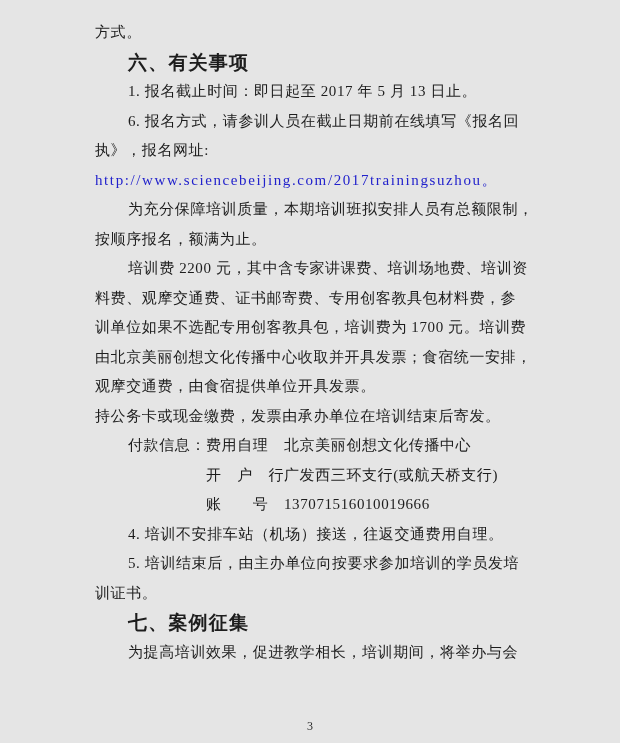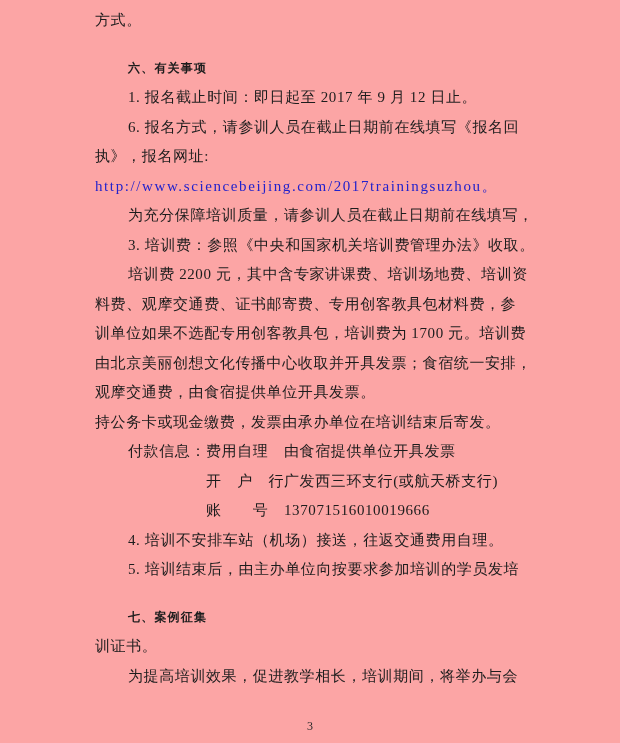--- a/index.html
+++ b/index.html
@@ -6,37 +6,36 @@
   html, body {
     width: 620px; height: 743px;
     background: #ffffff;
     font-family: "Liberation Serif", serif;
     color: #1d1d1d;
     overflow: hidden;
   }
   .page {
     position: relative;
     width: 620px; height: 743px;
-    padding: 6px 88px 0 95px;
-    background: #fca5a5;
+    padding: 18px 88px 0 95px;
+    background: #e5e5e5;
   }
   .line {
     font-size: 15px;
     line-height: 29.5px;
     letter-spacing: 0.6px;
     white-space: nowrap;
   }
   .indent { padding-left: 33px; }
   .heading {
     font-family: "Liberation Sans", sans-serif;
     font-weight: 700;
     padding-left: 33px;
     letter-spacing: 1.2px;
-    font-size: 12px;
-    margin-top: 18px;
+    font-size: 19px;
   }
   .linkline { padding-left: 0; }
   .linkline a {
     color: #2222cc;
     font-size: 15px;
     letter-spacing: 1.6px;
     cursor: pointer;
   }
   .payrow { padding-left: 111px; }
   .paylabel {
@@ -56,53 +55,53 @@
 </style>
 </head>
 <body>
 
 <div class="page">
 
   <div class="line">方式。</div>
 
   <div class="line heading">六、有关事项</div>
 
-  <div class="line indent">1. 报名截止时间：即日起至 2017 年 9 月 12 日止。</div>
+  <div class="line indent">1. 报名截止时间：即日起至 2017 年 5 月 13 日止。</div>
 
   <div class="line indent">6. 报名方式，请参训人员在截止日期前在线填写《报名回</div>
   <div class="line">执》，报名网址:</div>
 
   <div class="line linkline">
     <a>http://www.sciencebeijing.com/2017trainingsuzhou。</a>
   </div>
 
-  <div class="line indent">为充分保障培训质量，请参训人员在截止日期前在线填写，</div>
+  <div class="line indent">为充分保障培训质量，本期培训班拟安排人员有总额限制，</div>
+  <div class="line">按顺序报名，额满为止。</div>
 
-  <div class="line indent">3. 培训费：参照《中央和国家机关培训费管理办法》收取。</div>
   <div class="line indent">培训费 2200 元，其中含专家讲课费、培训场地费、培训资</div>
   <div class="line">料费、观摩交通费、证书邮寄费、专用创客教具包材料费，参</div>
   <div class="line">训单位如果不选配专用创客教具包，培训费为 1700 元。培训费</div>
   <div class="line">由北京美丽创想文化传播中心收取并开具发票；食宿统一安排，</div>
   <div class="line">观摩交通费，由食宿提供单位开具发票。</div>
 
   <div class="line">持公务卡或现金缴费，发票由承办单位在培训结束后寄发。</div>
 
   <div class="line indent">
-    <span>付款信息：</span><span class="paylabel">费用自理</span><span>由食宿提供单位开具发票</span>
+    <span>付款信息：</span><span class="paylabel">费用自理</span><span>北京美丽创想文化传播中心</span>
   </div>
   <div class="line payrow">
     <span class="paylabel">开　户　行</span><span>广发西三环支行(或航天桥支行)</span>
   </div>
   <div class="line payrow">
     <span class="paylabel">账　　号</span><span>137071516010019666</span>
   </div>
 
   <div class="line indent">4. 培训不安排车站（机场）接送，往返交通费用自理。</div>
   <div class="line indent">5. 培训结束后，由主办单位向按要求参加培训的学员发培</div>
+  <div class="line">训证书。</div>
+
   <div class="line heading">七、案例征集</div>
-
-  <div class="line">训证书。</div>
 
   <div class="line indent">为提高培训效果，促进教学相长，培训期间，将举办与会</div>
 
   <div class="pageno">3</div>
 
 </div>
 
 </body></html>

